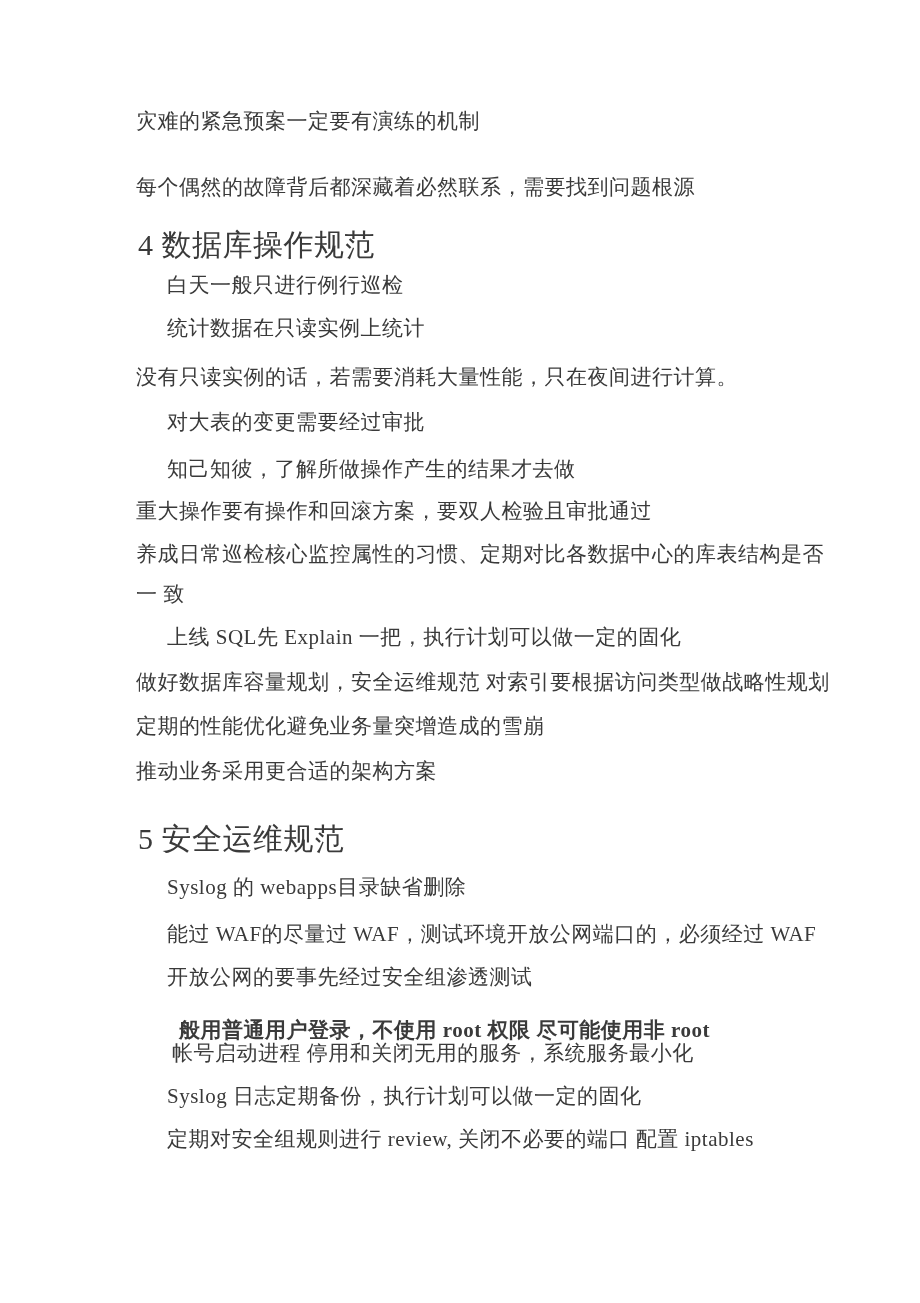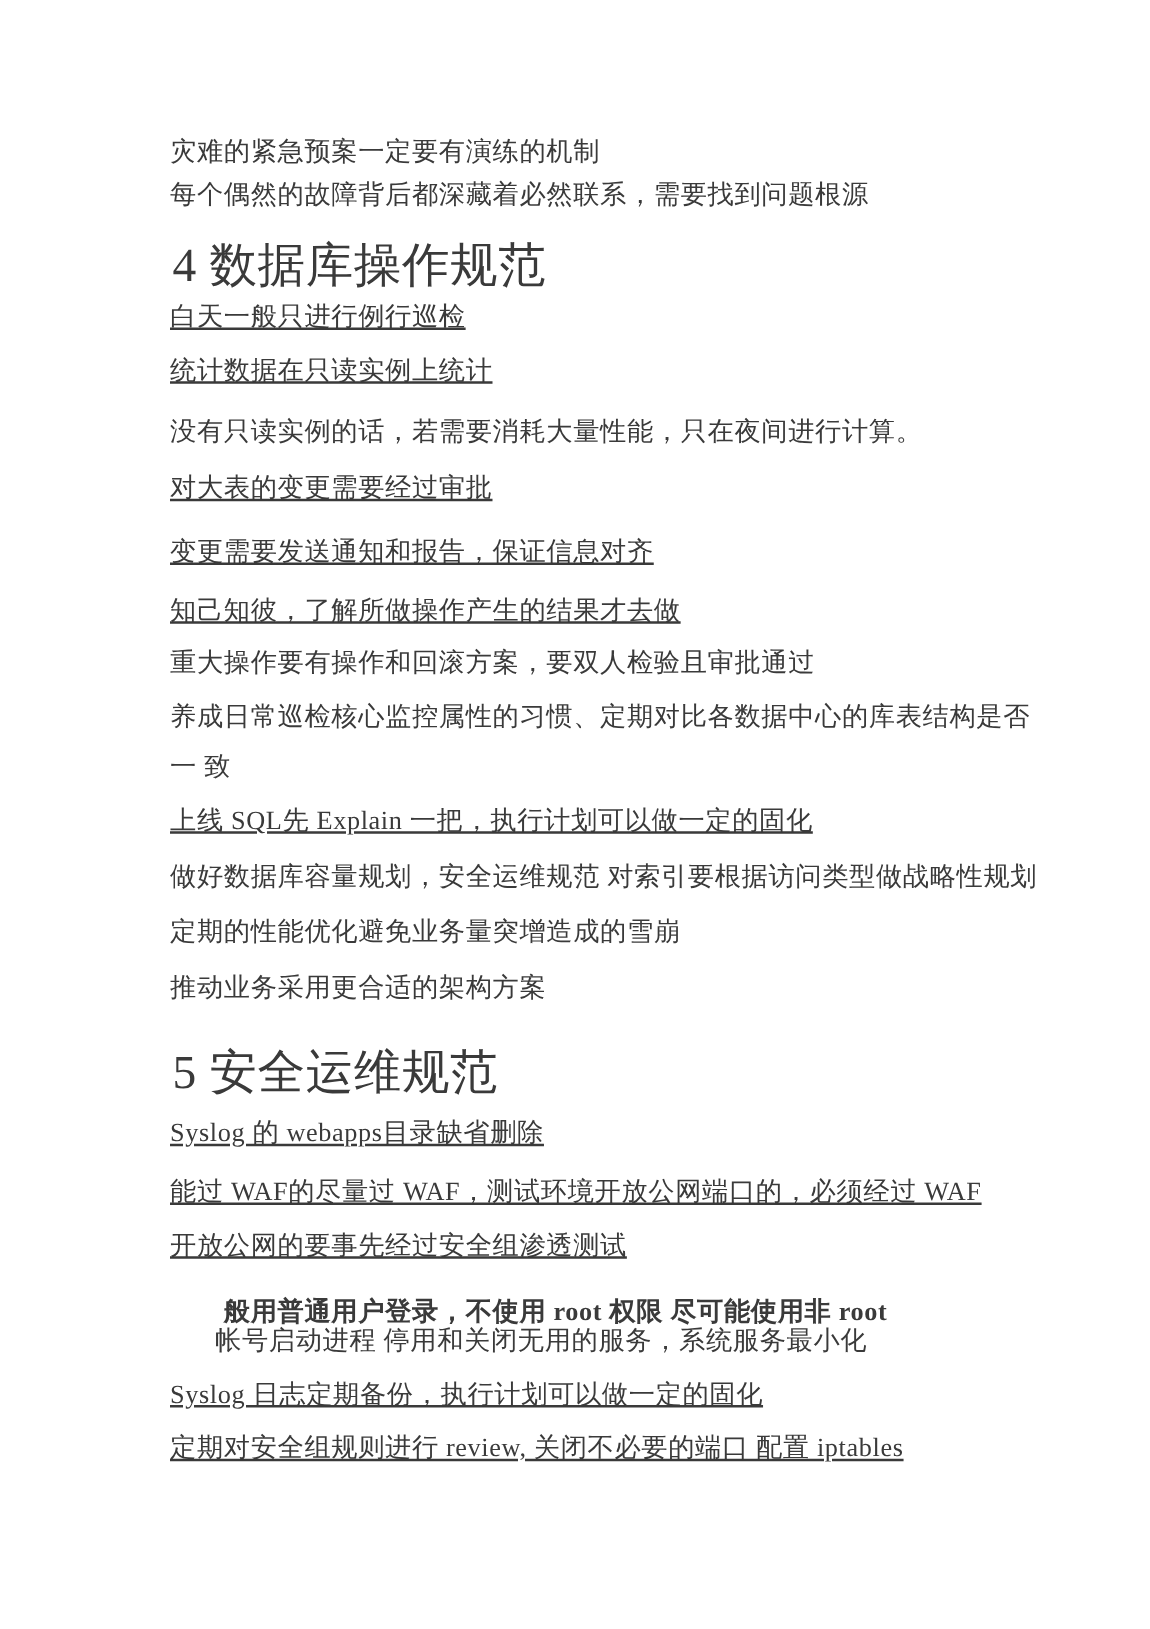--- a/index.html
+++ b/index.html
@@ -22,51 +22,50 @@
     overflow: hidden;
   }
   .line {
     font-size: 21px;
     line-height: 26px;
     margin: 0;
     white-space: nowrap;
     letter-spacing: 0.5px;
   }
   .indent {
-    text-decoration: underline;
+    margin-left: 31px;
   }
   .h2 {
-    font-size: 38px;
+    font-size: 30px;
     line-height: 40px;
     font-weight: normal;
     margin: 0 0 0 2px;
     white-space: nowrap;
     letter-spacing: 0.5px;
   }
   .root-para .line {
     line-height: 23px;
   }
   .rp1 { margin-left: 43px; font-weight: bold; }
   .rp2 { margin-left: 36px; }
 </style>
 </head>
 <body>
 
 <div class="page">
 
   <p class="line" style="margin-top:0">灾难的紧急预案一定要有演练的机制</p>
-  <p class="line" style="margin-top:8px">每个偶然的故障背后都深藏着必然联系，需要找到问题根源</p>
+  <p class="line" style="margin-top:40px">每个偶然的故障背后都深藏着必然联系，需要找到问题根源</p>
 
   <h2 class="h2" style="margin-top:25px">4 数据库操作规范</h2>
 
   <p class="line indent" style="margin-top:7px">白天一般只进行例行巡检</p>
   <p class="line indent" style="margin-top:17px">统计数据在只读实例上统计</p>
   <p class="line" style="margin-top:23px">没有只读实例的话，若需要消耗大量性能，只在夜间进行计算。</p>
   <p class="line indent" style="margin-top:19px">对大表的变更需要经过审批</p>
-  <p class="line indent" style="margin-top:25px">变更需要发送通知和报告，保证信息对齐</p>
   <p class="line indent" style="margin-top:21px">知己知彼，了解所做操作产生的结果才去做</p>
   <p class="line" style="margin-top:16px">重大操作要有操作和回滚方案，要双人检验且审批通过</p>
   <p class="line" style="margin-top:17px">养成日常巡检核心监控属性的习惯、定期对比各数据中心的库表结构是否</p>
   <p class="line" style="margin-top:14px">一 致</p>
   <p class="line indent" style="margin-top:17px">上线 SQL先 Explain 一把，执行计划可以做一定的固化</p>
   <p class="line" style="margin-top:19px">做好数据库容量规划，安全运维规范 对索引要根据访问类型做战略性规划</p>
   <p class="line" style="margin-top:18px">定期的性能优化避免业务量突增造成的雪崩</p>
   <p class="line" style="margin-top:19px">推动业务采用更合适的架构方案</p>
 
   <h2 class="h2" style="margin-top:35px">5 安全运维规范</h2>

